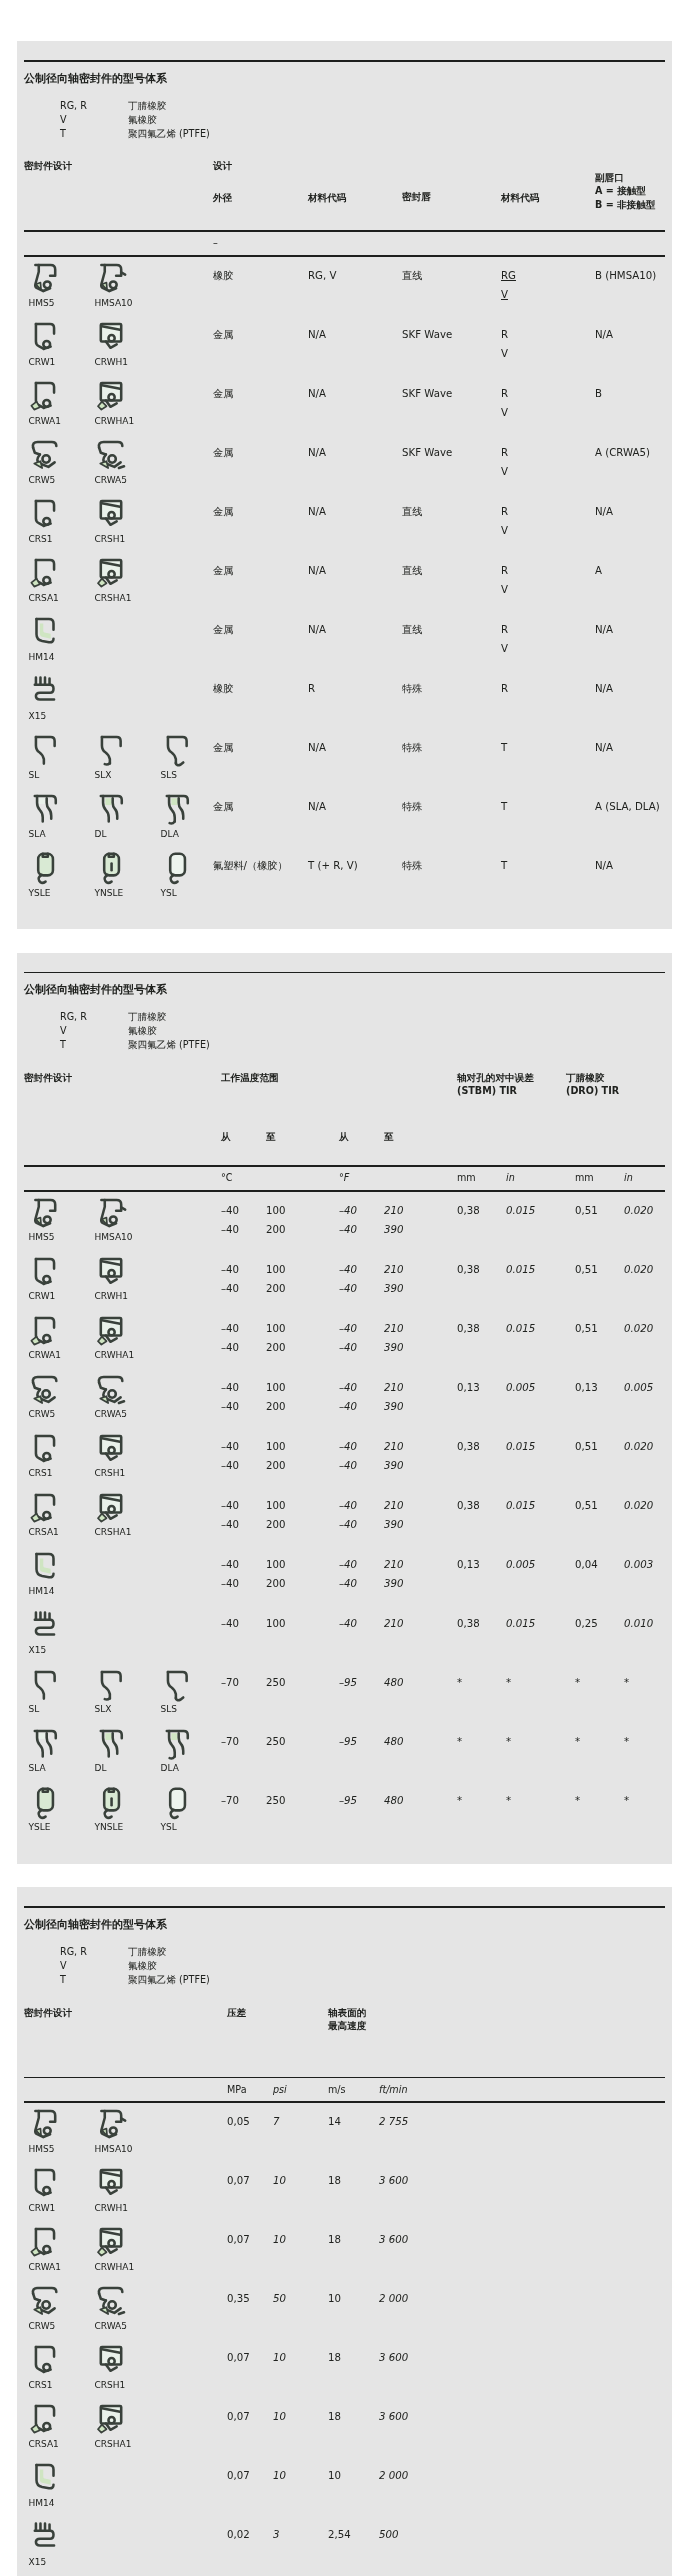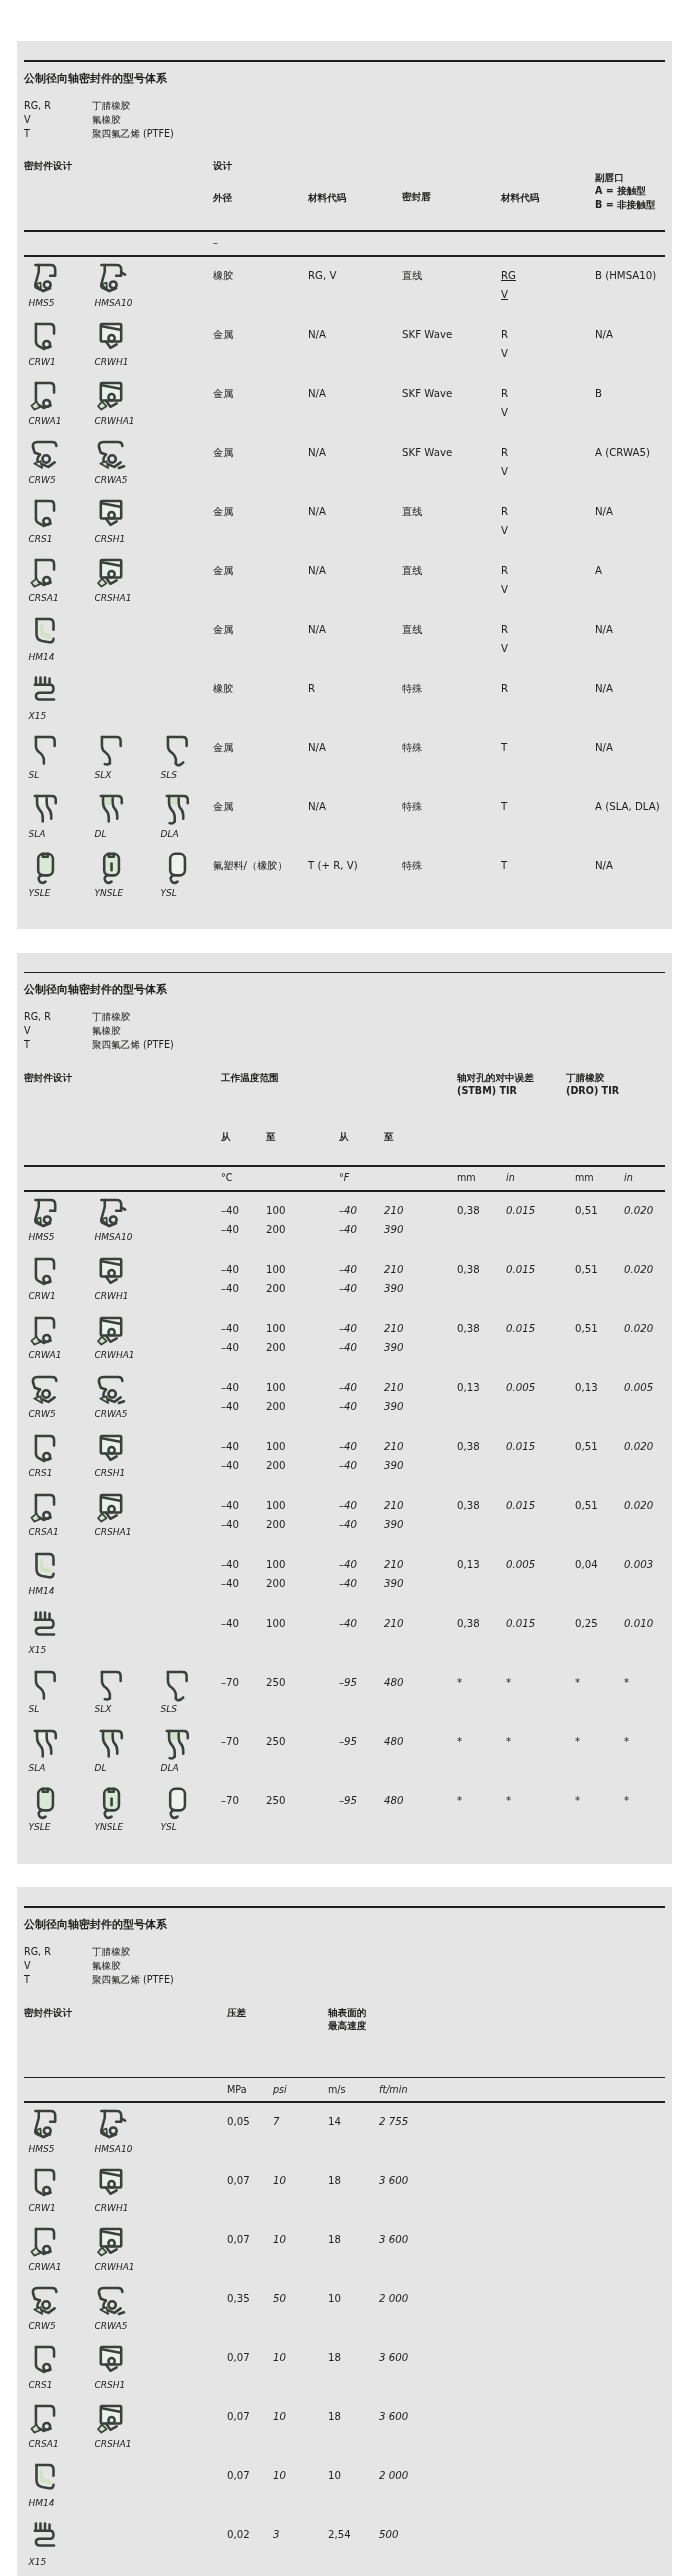--- a/index.html
+++ b/index.html
@@ -2,30 +2,30 @@
 <html style="font-size:10.2px"><head>
 <meta charset="utf-8">
 <style>
   html,body{margin:0;padding:0;background:#ffffff;}
   body{width:689px;font-family:"DejaVu Sans","Liberation Sans",sans-serif;color:#20221f;}
   .page{padding:41px 17px 31px 17px;}
   .panel{background:#e5e5e5;padding:19px 7px 19px 7px;margin-bottom:23.6px;}
   .toprule{height:1.9px;background:#1d1f1d;}
   .title{font-size:11px;font-weight:700;margin:9px 0 12.8px 0;}
   .legend{font-size:9.6px;line-height:1.45;margin-bottom:19px;}
-  .lrow{display:flex;}
+  .lrow{display:flex;margin-left:36px;}
   .lcode{display:inline-block;width:68px;flex:0 0 68px;}
   .thead{position:relative;font-size:9.6px;}
   .hlabel{position:absolute;white-space:pre-line;line-height:1.4;font-weight:600;}
   .hrule{height:1.9px;background:#1d1f1d;}
   .units{position:relative;height:23px;font-size:9.6px;}
   .unit{position:absolute;top:5.1px;white-space:pre-line;}
   .rowsarea{padding-top:3.8px;}
   .row{position:relative;min-height:59px;}
-  .seals{display:flex;padding-left:4.5px;align-items:flex-start;font-style:italic;}
+  .seals{display:flex;padding-left:4.5px;align-items:flex-start;}
   .seal{margin:0;width:66px;display:flex;flex-direction:column;align-items:flex-start;}
   .seal .icn{display:block;height:36px;}
   .seal figcaption{font-size:9px;margin-top:0.6px;}
   .cell{position:absolute;top:5.1px;font-size:10.2px;line-height:1.9;white-space:pre-line;}
   .it{font-style:italic;}
 </style>
 </head>
 <body>
 
 <main class="page">

